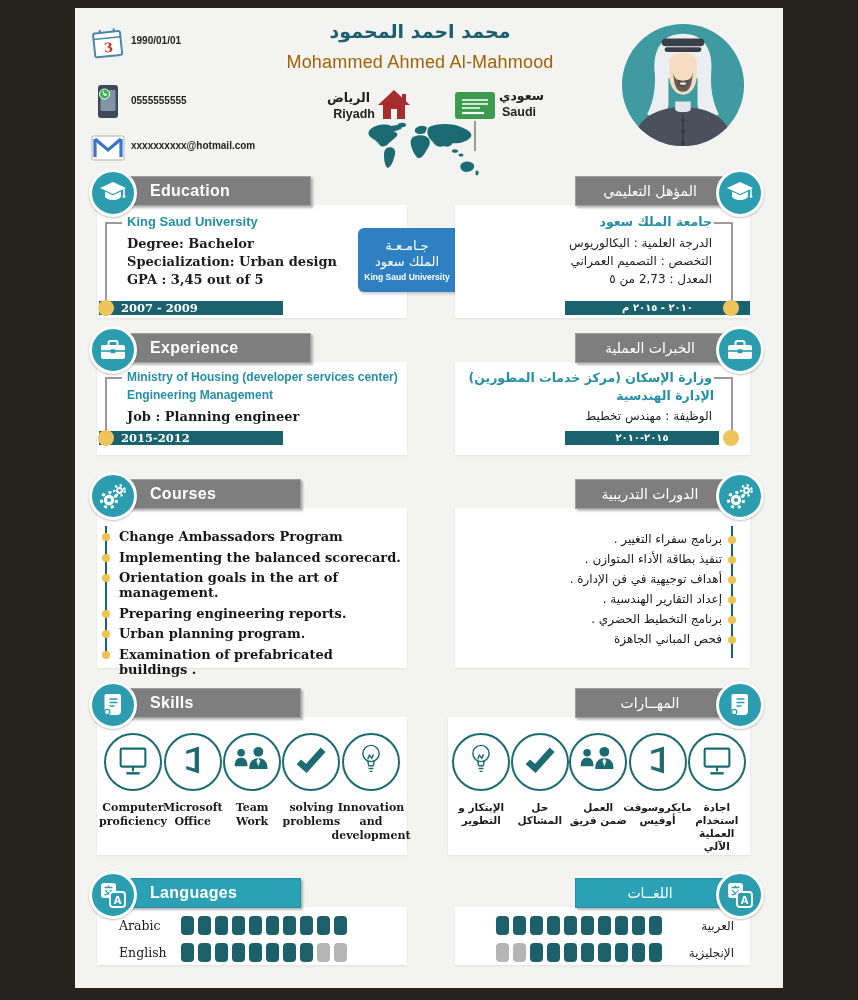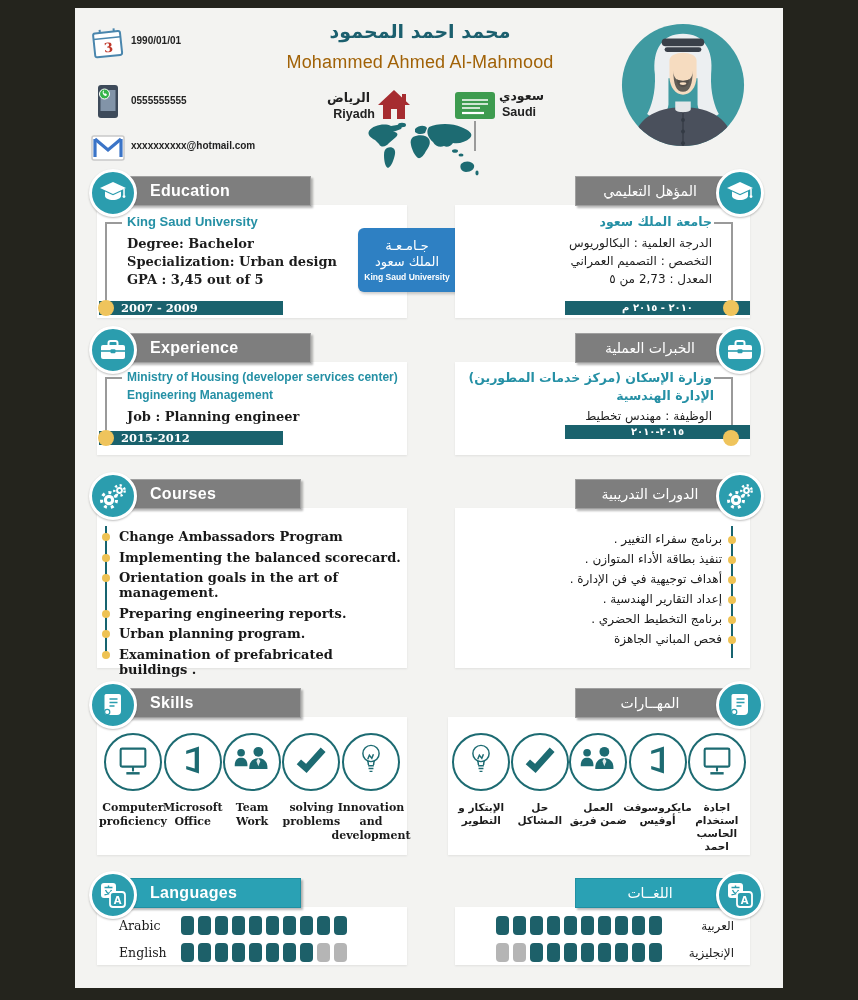--- a/index.html
+++ b/index.html
@@ -273,21 +273,21 @@
     </div>
     <div class="ydot" style="left:1px;top:68px;"></div>
   </div>
 
   <div class="card" style="left:380px;top:354px;width:295px;height:93px;">
     <div class="vline" style="left:276px;top:15px;height:58px;"></div>
     <div class="tick" style="left:259px;top:15px;width:17px;"></div>
     <div class="entry-title-ar" style="right:38px;top:8px;">وزارة الإسكان (مركز خدمات المطورين)</div>
     <div class="entry-title-ar" style="right:36px;top:26px;">الإدارة الهندسية</div>
     <div class="entry-line-ar" style="right:38px;top:47px;">الوظيفة : مهندس تخطيط</div>
-    <div class="datebar datebar-ar" style="left:110px;top:63px;width:185px;justify-content:flex-end;">
+    <div class="datebar datebar-ar" style="left:110px;top:69px;width:154px;justify-content:flex-end;">
       <span>٢٠١٥-٢٠١٠</span>
     </div>
     <div class="ydot" style="left:268px;top:68px;"></div>
   </div>
 
   <div class="sec-bar sec-bar-en" style="left:38px;top:471px;width:150px;">
     <span>Courses</span>
   </div>
   <div class="sec-circle" style="left:14px;top:464px;">
     <svg width="26" height="26" viewBox="0 0 26 26">
@@ -514,21 +514,21 @@
         </div>
 
         <div class="skill">
           <div class="skill-circle">
               <span><svg width="38" height="38" viewBox="0 0 40 40" fill="none" stroke="#1d6b72" stroke-width="2.2">
                   <rect x="7" y="8" width="26" height="19" rx="1.5"></rect>
                   <path d="M20 27 v5"></path>
                   <path d="M13 34 h14" stroke-width="2.6"></path>
                 </svg></span>
             </div>
-          <div class="skill-label skill-label-ar">اجادة استخدام الحاسب احمد</div>
+          <div class="skill-label skill-label-ar">اجادة استخدام العملية الآلي</div>
         </div>
       </div>
   </div>
 
   <div class="sec-bar sec-bar-en teal" style="left:38px;top:870px;width:150px;">
     <span>Languages</span>
   </div>
   <div class="sec-circle" style="left:14px;top:863px;">
     <svg width="26" height="26" viewBox="0 0 26 26">
       <rect x="1" y="1" width="15" height="15" rx="3" fill="#fff"></rect>

